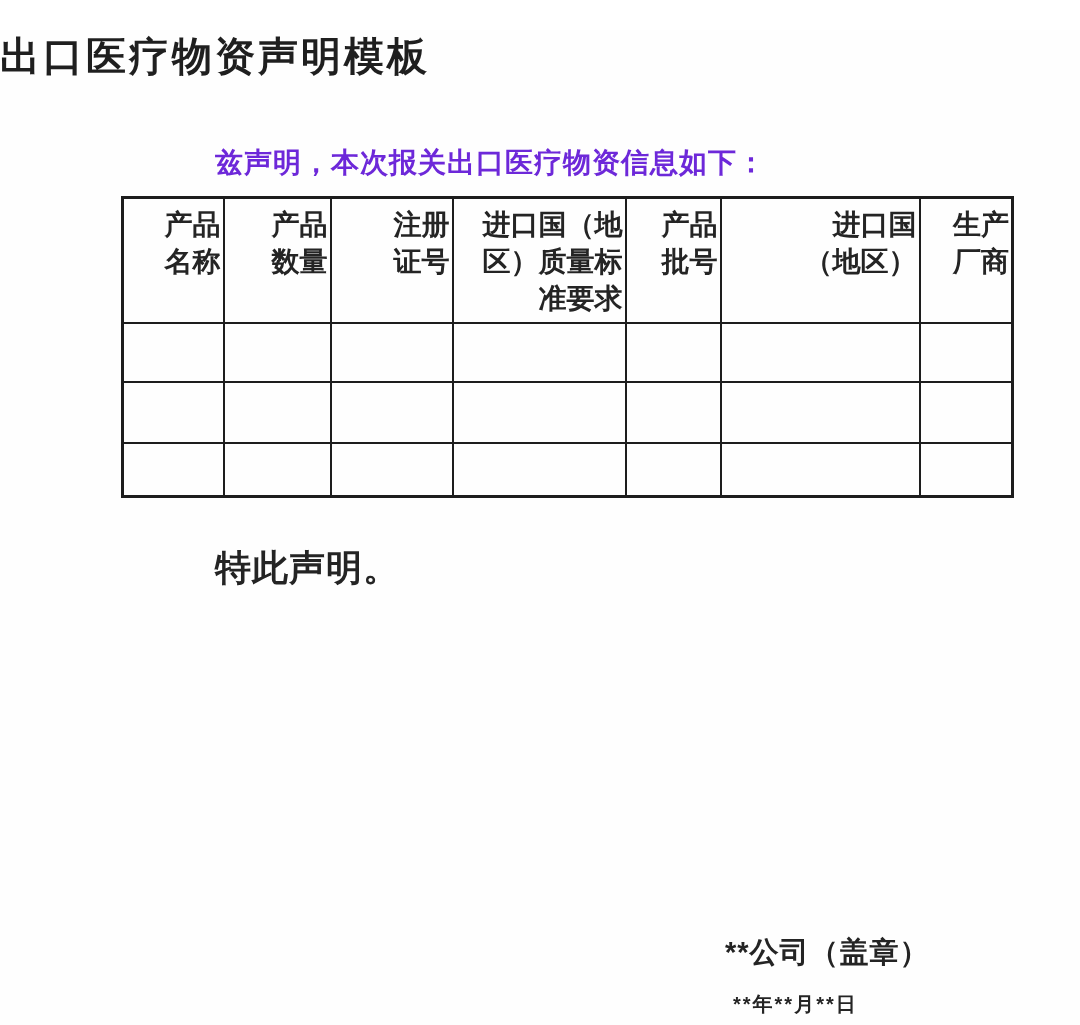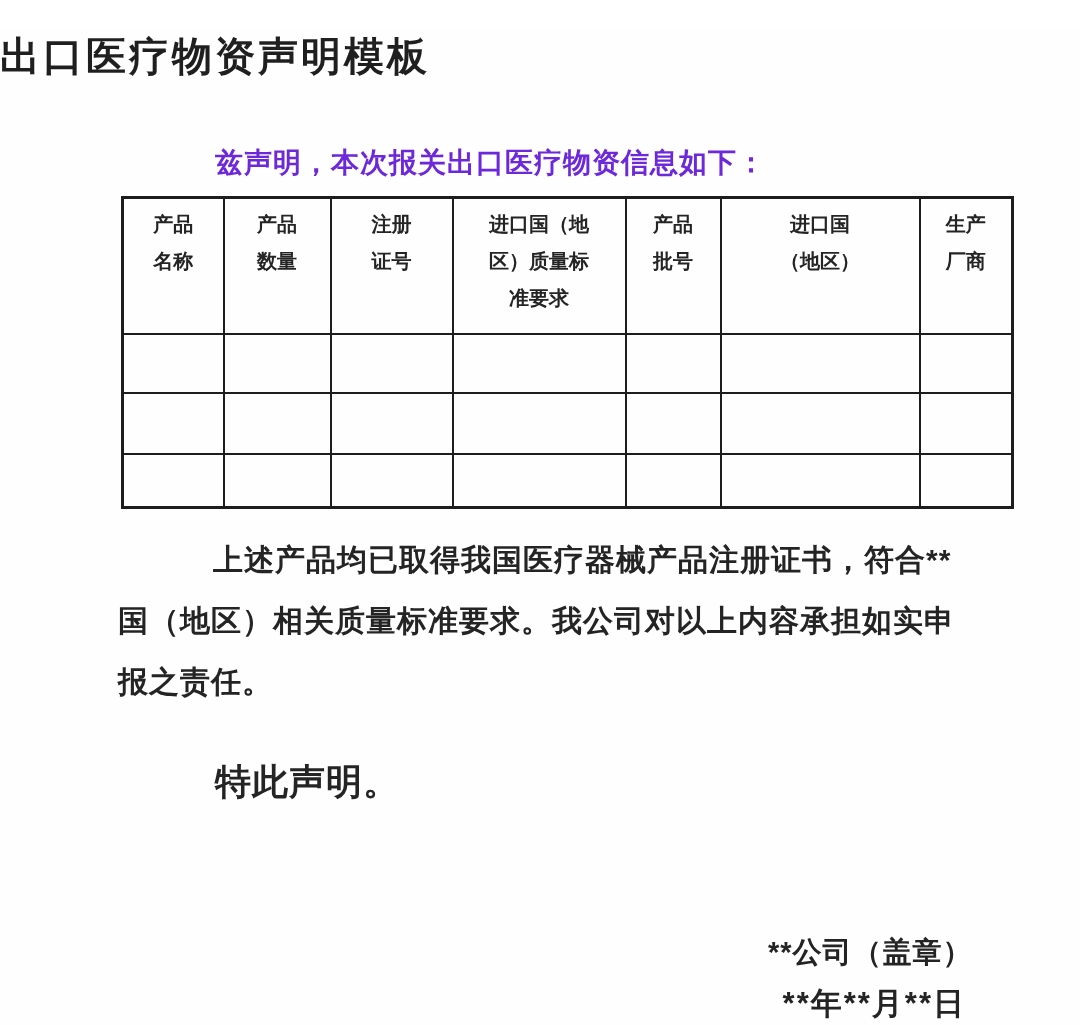--- a/index.html
+++ b/index.html
@@ -37,26 +37,26 @@
     border-collapse: collapse;
     table-layout: fixed;
     border: 3px solid #1d1d1d;
   }
   table.declare-table th,
   table.declare-table td {
     border: 2px solid #1d1d1d;
     overflow: hidden;
   }
   table.declare-table th {
-    font-size: 20px;
+    font-size: 28px;
     font-weight: 700;
     line-height: 37px;
-    text-align: center;
+    text-align: right;
     vertical-align: top;
-    padding: 7px 2px 16px 2px;
+    padding: 7px 2px 5px 2px;
     white-space: pre-line;
     color: #242424;
   }
   tr.header-row { height: 114px; }
   tr.data-row-1 { height: 59px; }
   tr.data-row-2 { height: 61px; }
   tr.data-row-3 { height: 53px; }
   .body-paragraph {
     margin: 20px 0 0 118px;
     width: 845px;
@@ -67,38 +67,37 @@
     color: #242424;
   }
   .closing-line {
     margin: 46px 0 0 215px;
     font-size: 36px;
     letter-spacing: 1px;
     color: #242424;
   }
   .signature-block {
     position: absolute;
-    left: 768px;
+    left: 725px;
     top: 903px;
     text-align: left;
   }
   .signature-block .company-line {
     font-size: 29px;
     line-height: 38px;
     letter-spacing: 1px;
     color: #242424;
   }
   .signature-block .date-line {
     margin-top: 14px;
     padding-left: 8px;
-    font-size: 31px;
+    font-size: 20px;
     line-height: 38px;
     letter-spacing: 2px;
     color: #242424;
-    text-align: center;
   }
 </style>
 </head>
 <body>
 
 <div class="page">
 
   <h1 class="doc-title">出口医疗物资声明模板</h1>
 
   <p class="intro-line">兹声明，本次报关出口医疗物资信息如下：</p>
@@ -156,21 +155,20 @@
         <td></td>
         <td></td>
         <td></td>
         <td></td>
         <td></td>
         <td></td>
       </tr>
     </tbody>
   </table>
 
-  <p class="body-paragraph">上述产品均已取得我国医疗器械产品注册证书，符合**国（地区）相关质量标准要求。我公司对以上内容承担如实申报之责任。</p>
 
   <p class="closing-line">特此声明。</p>
 
   <div class="signature-block">
     <p class="company-line">**公司（盖章）</p>
     <p class="date-line">**年**月**日</p>
   </div>
 
 </div>
 

